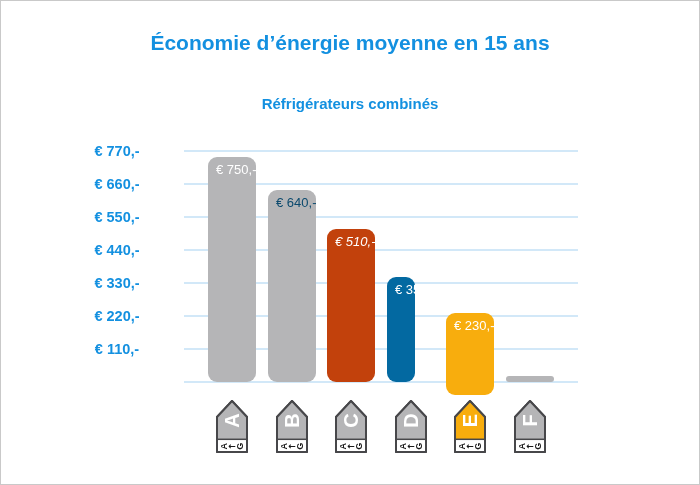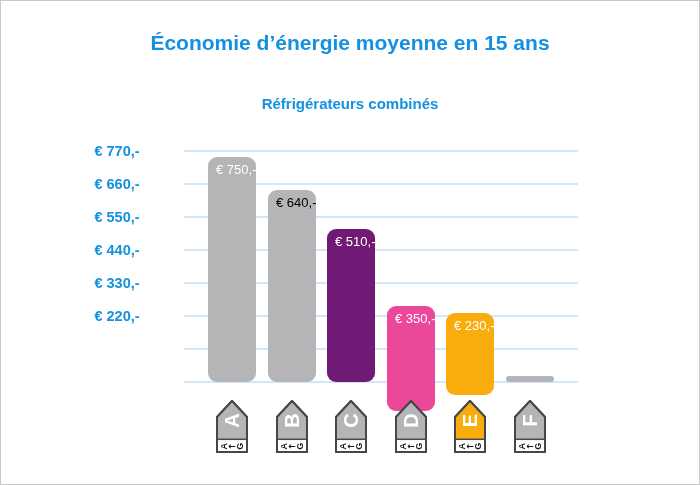--- a/index.html
+++ b/index.html
@@ -43,31 +43,32 @@
       <div class="gridline" style="left: 183px; width: 394px; top: 248px;"></div>
       <div class="gridline" style="left: 183px; width: 394px; top: 281px;"></div>
       <div class="gridline" style="left: 183px; width: 394px; top: 347px;"></div>
       <div class="gridline" style="left: 183px; width: 394px; top: 314px;"></div>
       <div class="gridline" style="left: 183px; width: 394px; top: 380px;"></div>
       <div class="ytick" style="top: 140px;">€ 770,-</div>
       <div class="ytick" style="top: 173px;">€ 660,-</div>
       <div class="ytick" style="top: 206px;">€ 550,-</div>
       <div class="ytick" style="top: 239px;">€ 440,-</div>
       <div class="ytick" style="top: 272px;">€ 330,-</div>
+      <div class="ytick" style="top: 338px;">€ 110,-</div>
       <div class="ytick" style="top: 305px;">€ 220,-</div>
       <div class="bar" style="left: 207px; width: 48px; top: 156px; height: 225px; background: rgb(181, 181, 183);">
         <span class="bar-label" style="color: rgb(255, 255, 255);">€ 750,-</span>
       </div>
       <div class="bar" style="left: 267px; width: 48px; top: 189px; height: 192px; background: rgb(181, 181, 183);">
-        <span class="bar-label" style="color: #000000;">€ 640,-</span>
+        <span class="bar-label" style="color: #0c4a6e;">€ 640,-</span>
       </div>
-      <div class="bar" style="left: 326px; width: 48px; top: 228px; height: 153px; background: #701a75;">
+      <div class="bar" style="left: 326px; width: 48px; top: 228px; height: 153px; background: #c2410c; font-style: italic;">
         <span class="bar-label" style="color: rgb(255, 255, 255);">€ 510,-</span>
       </div>
-      <div class="bar" style="left: 386px; width: 48px; top: 276px; height: 105px; background: #ec4899; margin-top: 29px;">
+      <div class="bar" style="left: 386px; width: 28px; top: 276px; height: 105px; background: #0369a1;">
         <span class="bar-label" style="color: rgb(255, 255, 255);">€ 350,-</span>
       </div>
       <div class="bar" style="left: 445px; width: 48px; top: 312px; height: 82px; background: rgb(248, 173, 13);">
         <span class="bar-label" style="color: rgb(255, 255, 255);">€ 230,-</span>
       </div>
       <div class="bar" style="left: 505px; width: 48px; top: 375px; height: 6px; background: rgb(181, 181, 183);"></div>
       <div class="tag" style="left: 214px; top: 397px;"><svg width="34" height="56" viewBox="0 0 34 56">
           <polygon points="2,19 17,3 32,19 32,54 2,54" fill="#ffffff" stroke="#47474a" stroke-width="2" stroke-linejoin="round"></polygon>
           <polygon points="3,19 17,4.2 31,19 31,41 3,41" fill="#b5b5b7" stroke="#b5b5b7" stroke-width="1.4" stroke-linejoin="round"></polygon>
           <polygon points="2,19 17,3 32,19 32,54 2,54" fill="none" stroke="#47474a" stroke-width="2" stroke-linejoin="round"></polygon>

